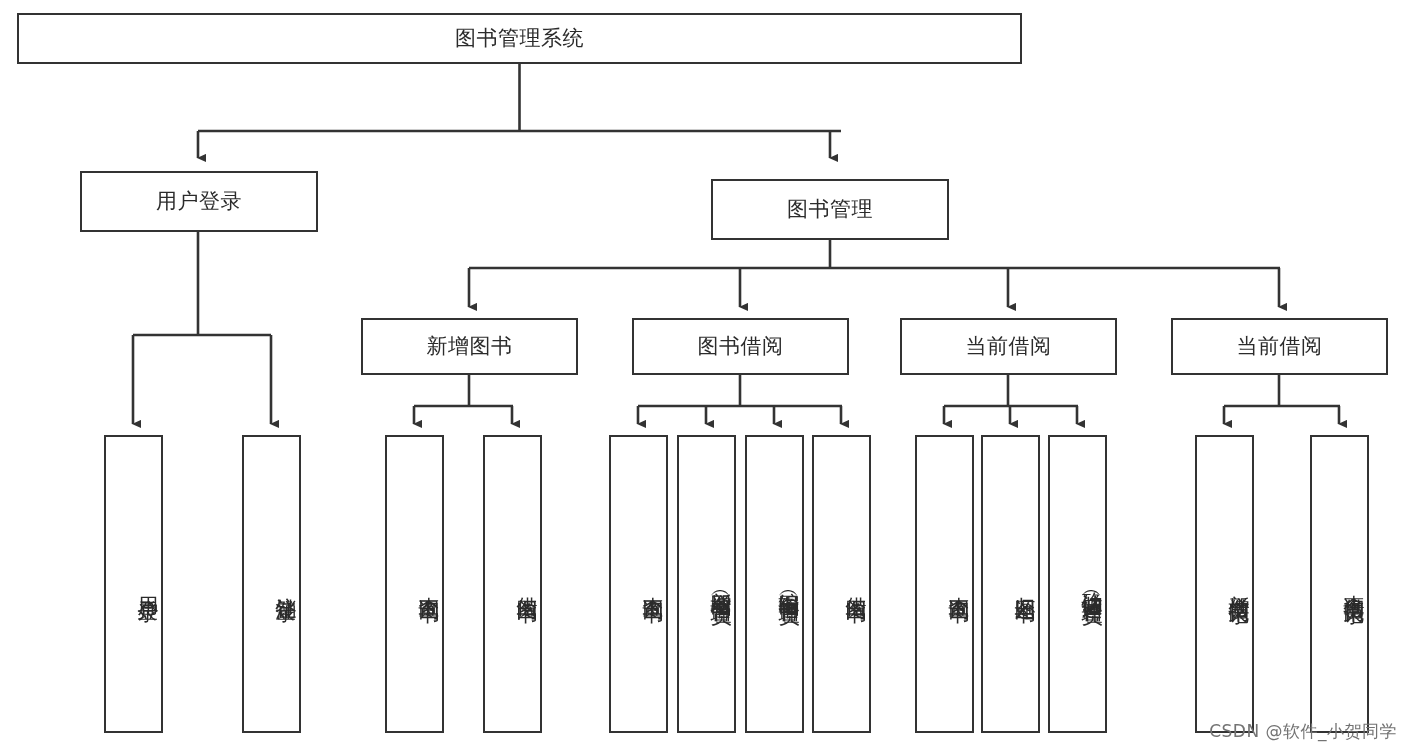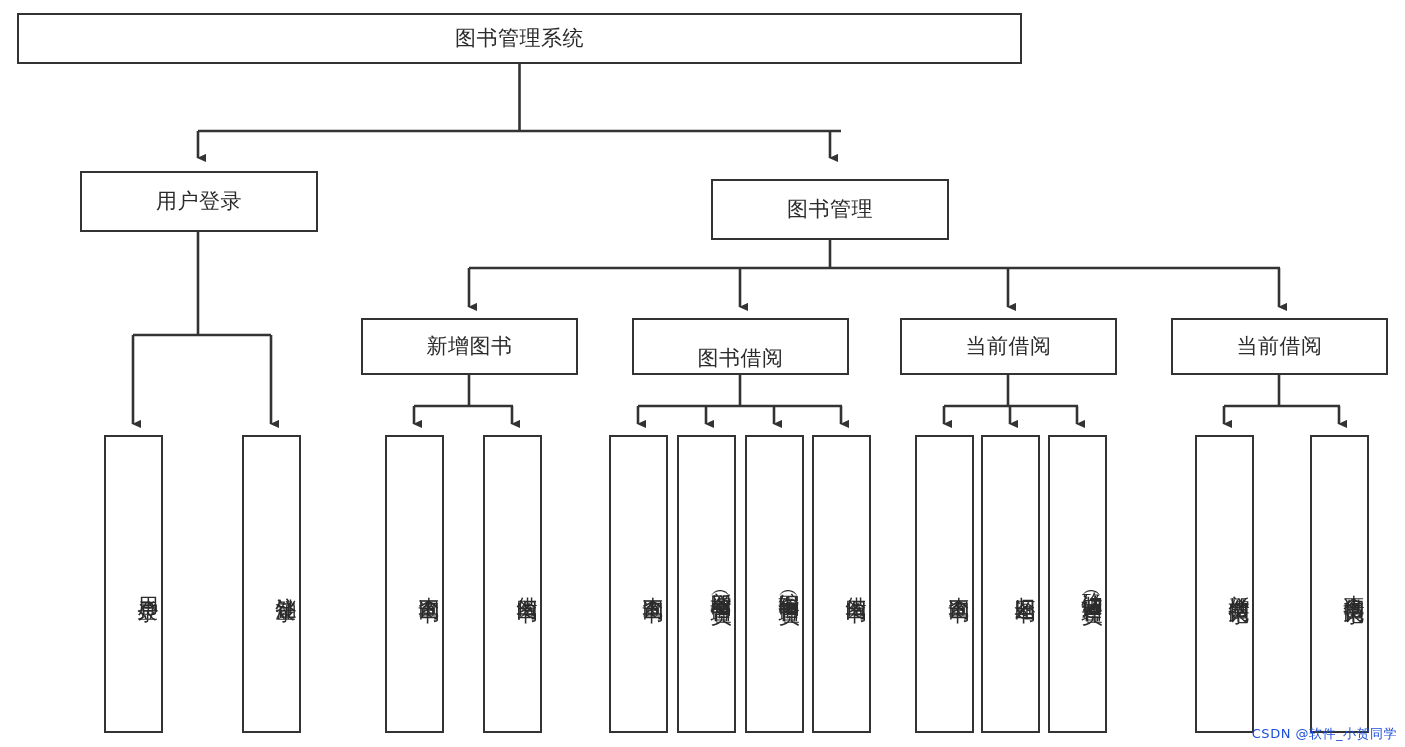--- a/index.html
+++ b/index.html
@@ -56,22 +56,22 @@
     display: block;
     white-space: pre-line;
   }
   .node.vertical .node-label {
     white-space: normal;
   }
   #watermark {
     position: absolute;
     right: 8px;
     bottom: 4px;
-    font-size: 13px;
-    color: #1d4ed8;
+    font-size: 17px;
+    color: #737373;
     letter-spacing: 0.5px;
     user-select: none;
     white-space: nowrap;
   }
 </style>
 </head>
 <body>
 
 <div id="diagram-root">
 
@@ -132,21 +132,21 @@
   <div class="node horizontal" style="left:80px; top:171px; width:238px; height:61px;">
     <span class="node-label">用户登录</span>
   </div>
   <div class="node horizontal" style="left:711px; top:179px; width:238px; height:61px;">
     <span class="node-label">图书管理</span>
   </div>
 
   <div class="node horizontal" style="left:361px; top:318px; width:217px; height:57px;">
     <span class="node-label">新增图书</span>
   </div>
-  <div class="node horizontal" style="left:632px; top:318px; width:217px; height:57px;align-items:flex-end;">
+  <div class="node horizontal" style="left:632px; top:318px; width:217px; height:57px;">
     <span class="node-label">图书借阅</span>
   </div>
   <div class="node horizontal" style="left:900px; top:318px; width:217px; height:57px;">
     <span class="node-label">当前借阅</span>
   </div>
   <div class="node horizontal" style="left:1171px; top:318px; width:217px; height:57px;">
     <span class="node-label">当前借阅</span>
   </div>
 
   <div class="node vertical" style="left:104px; top:435px; width:59px; height:298px;">

